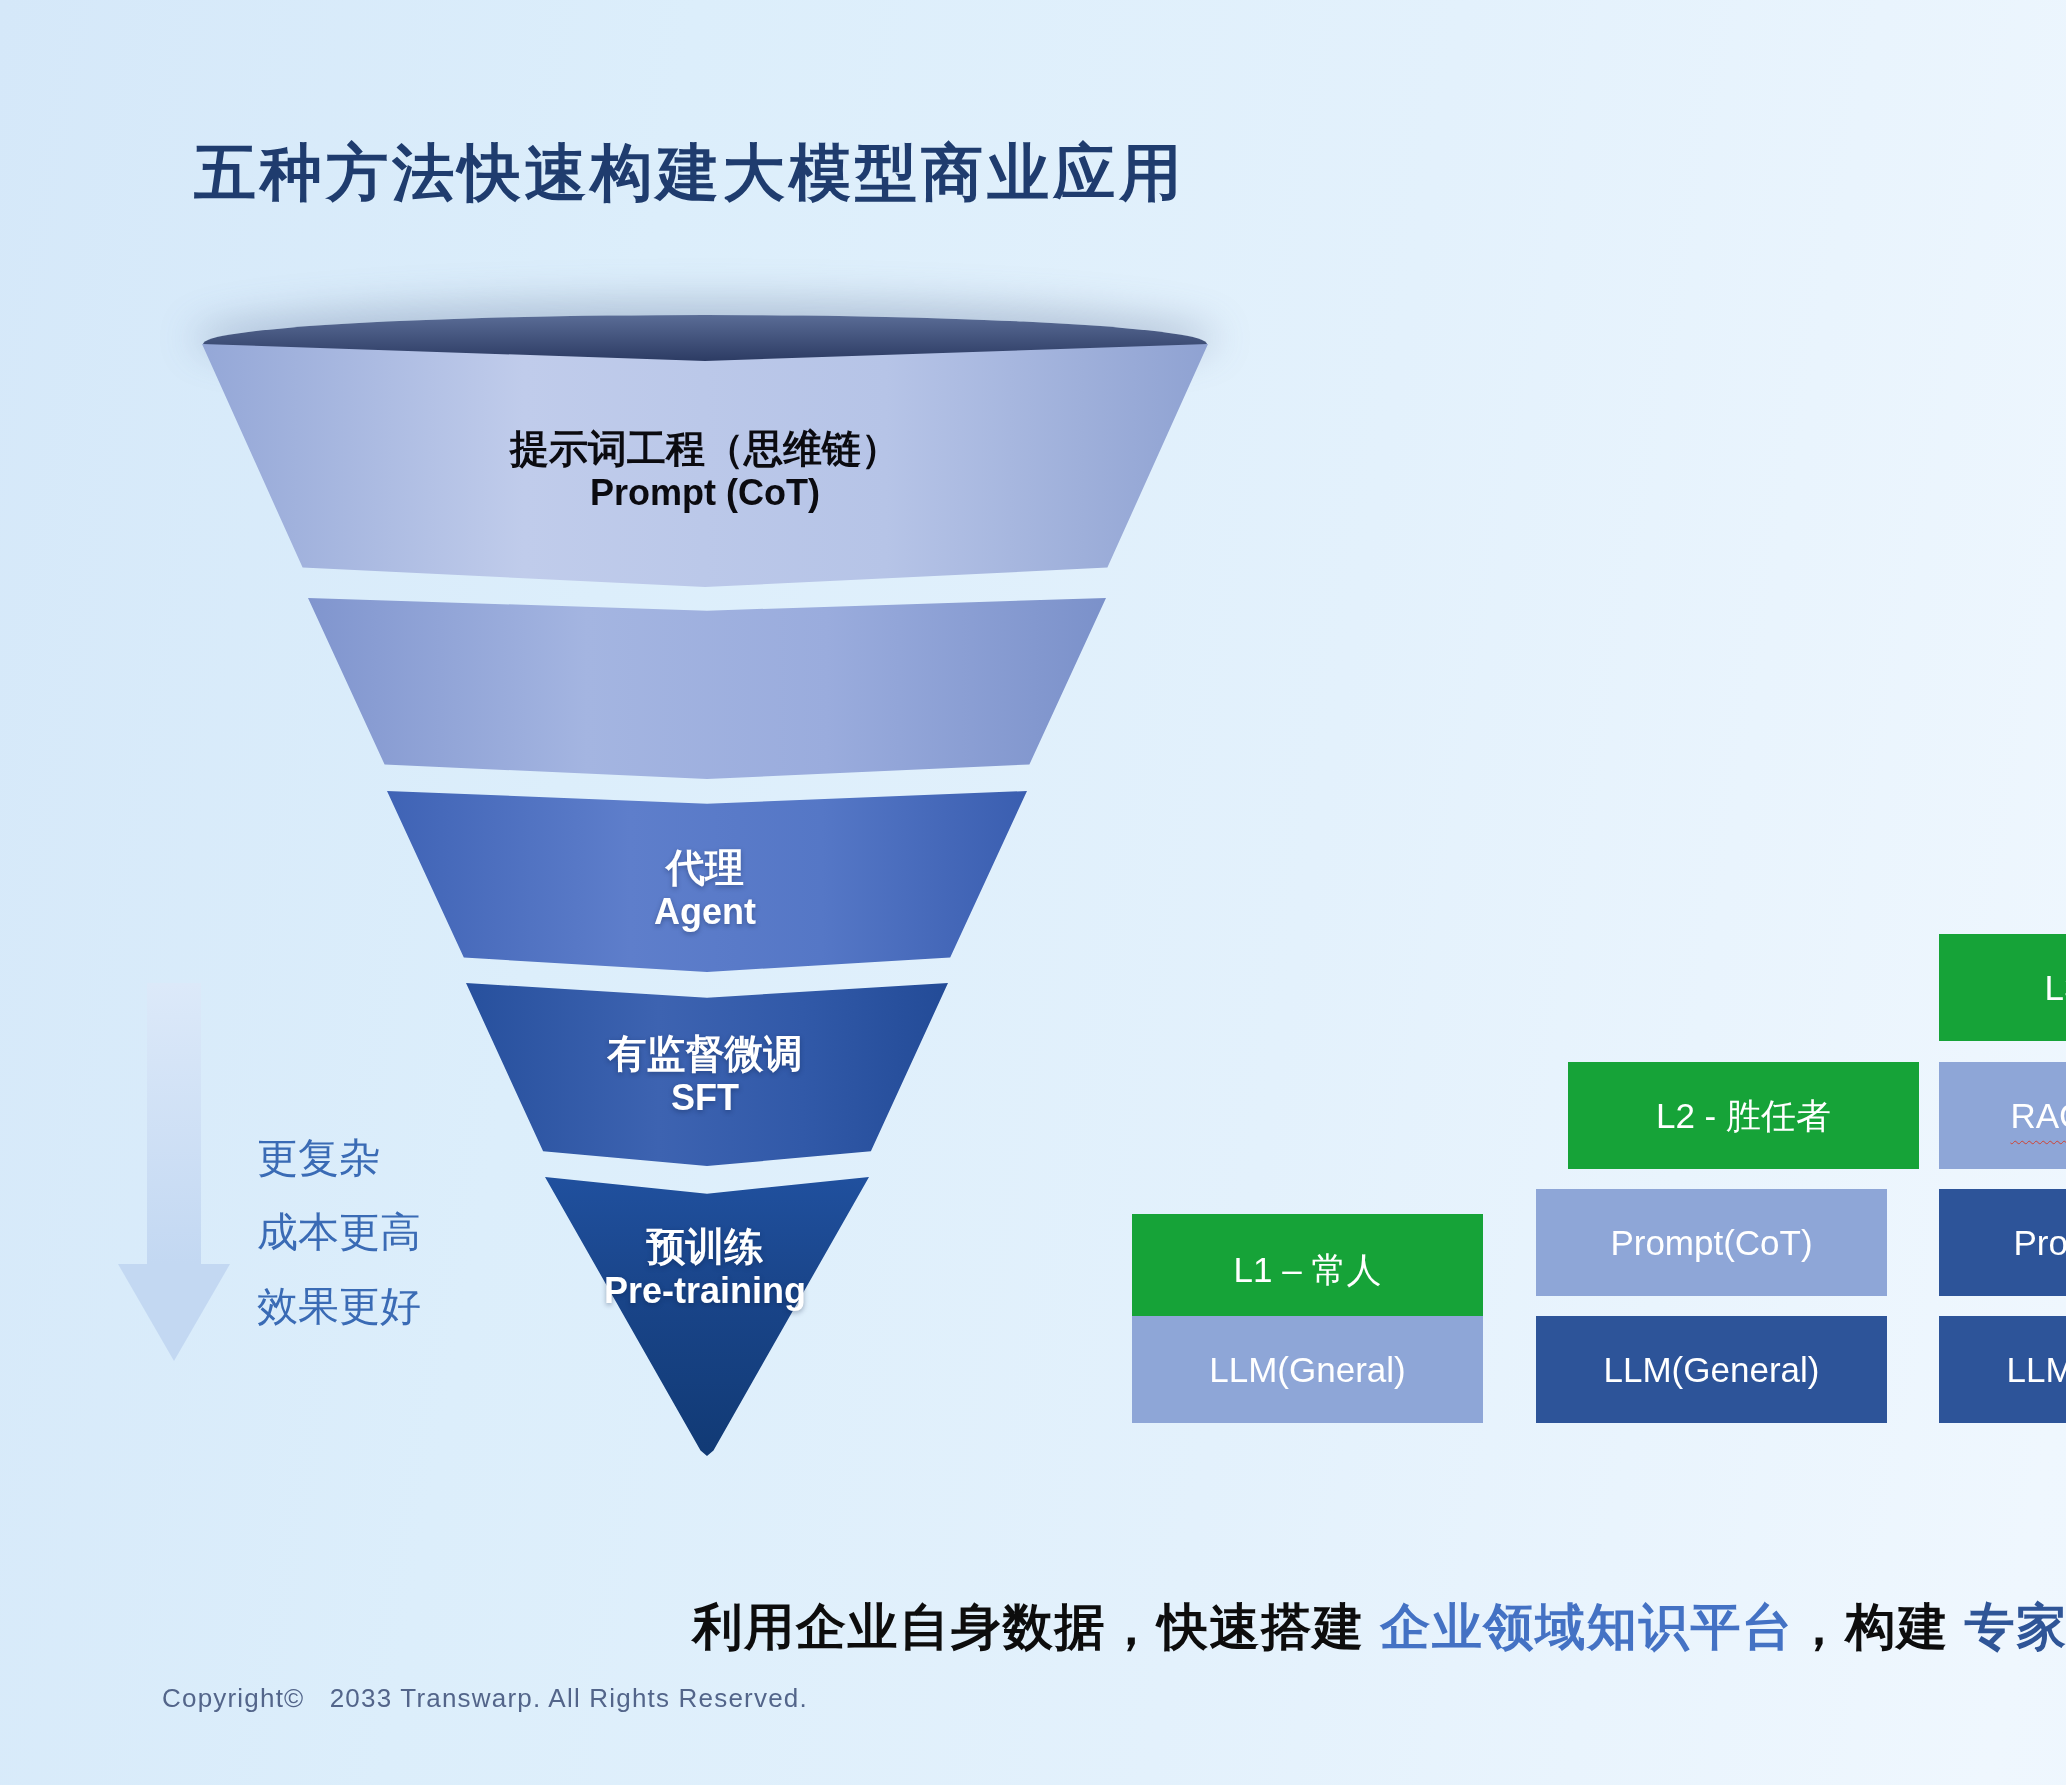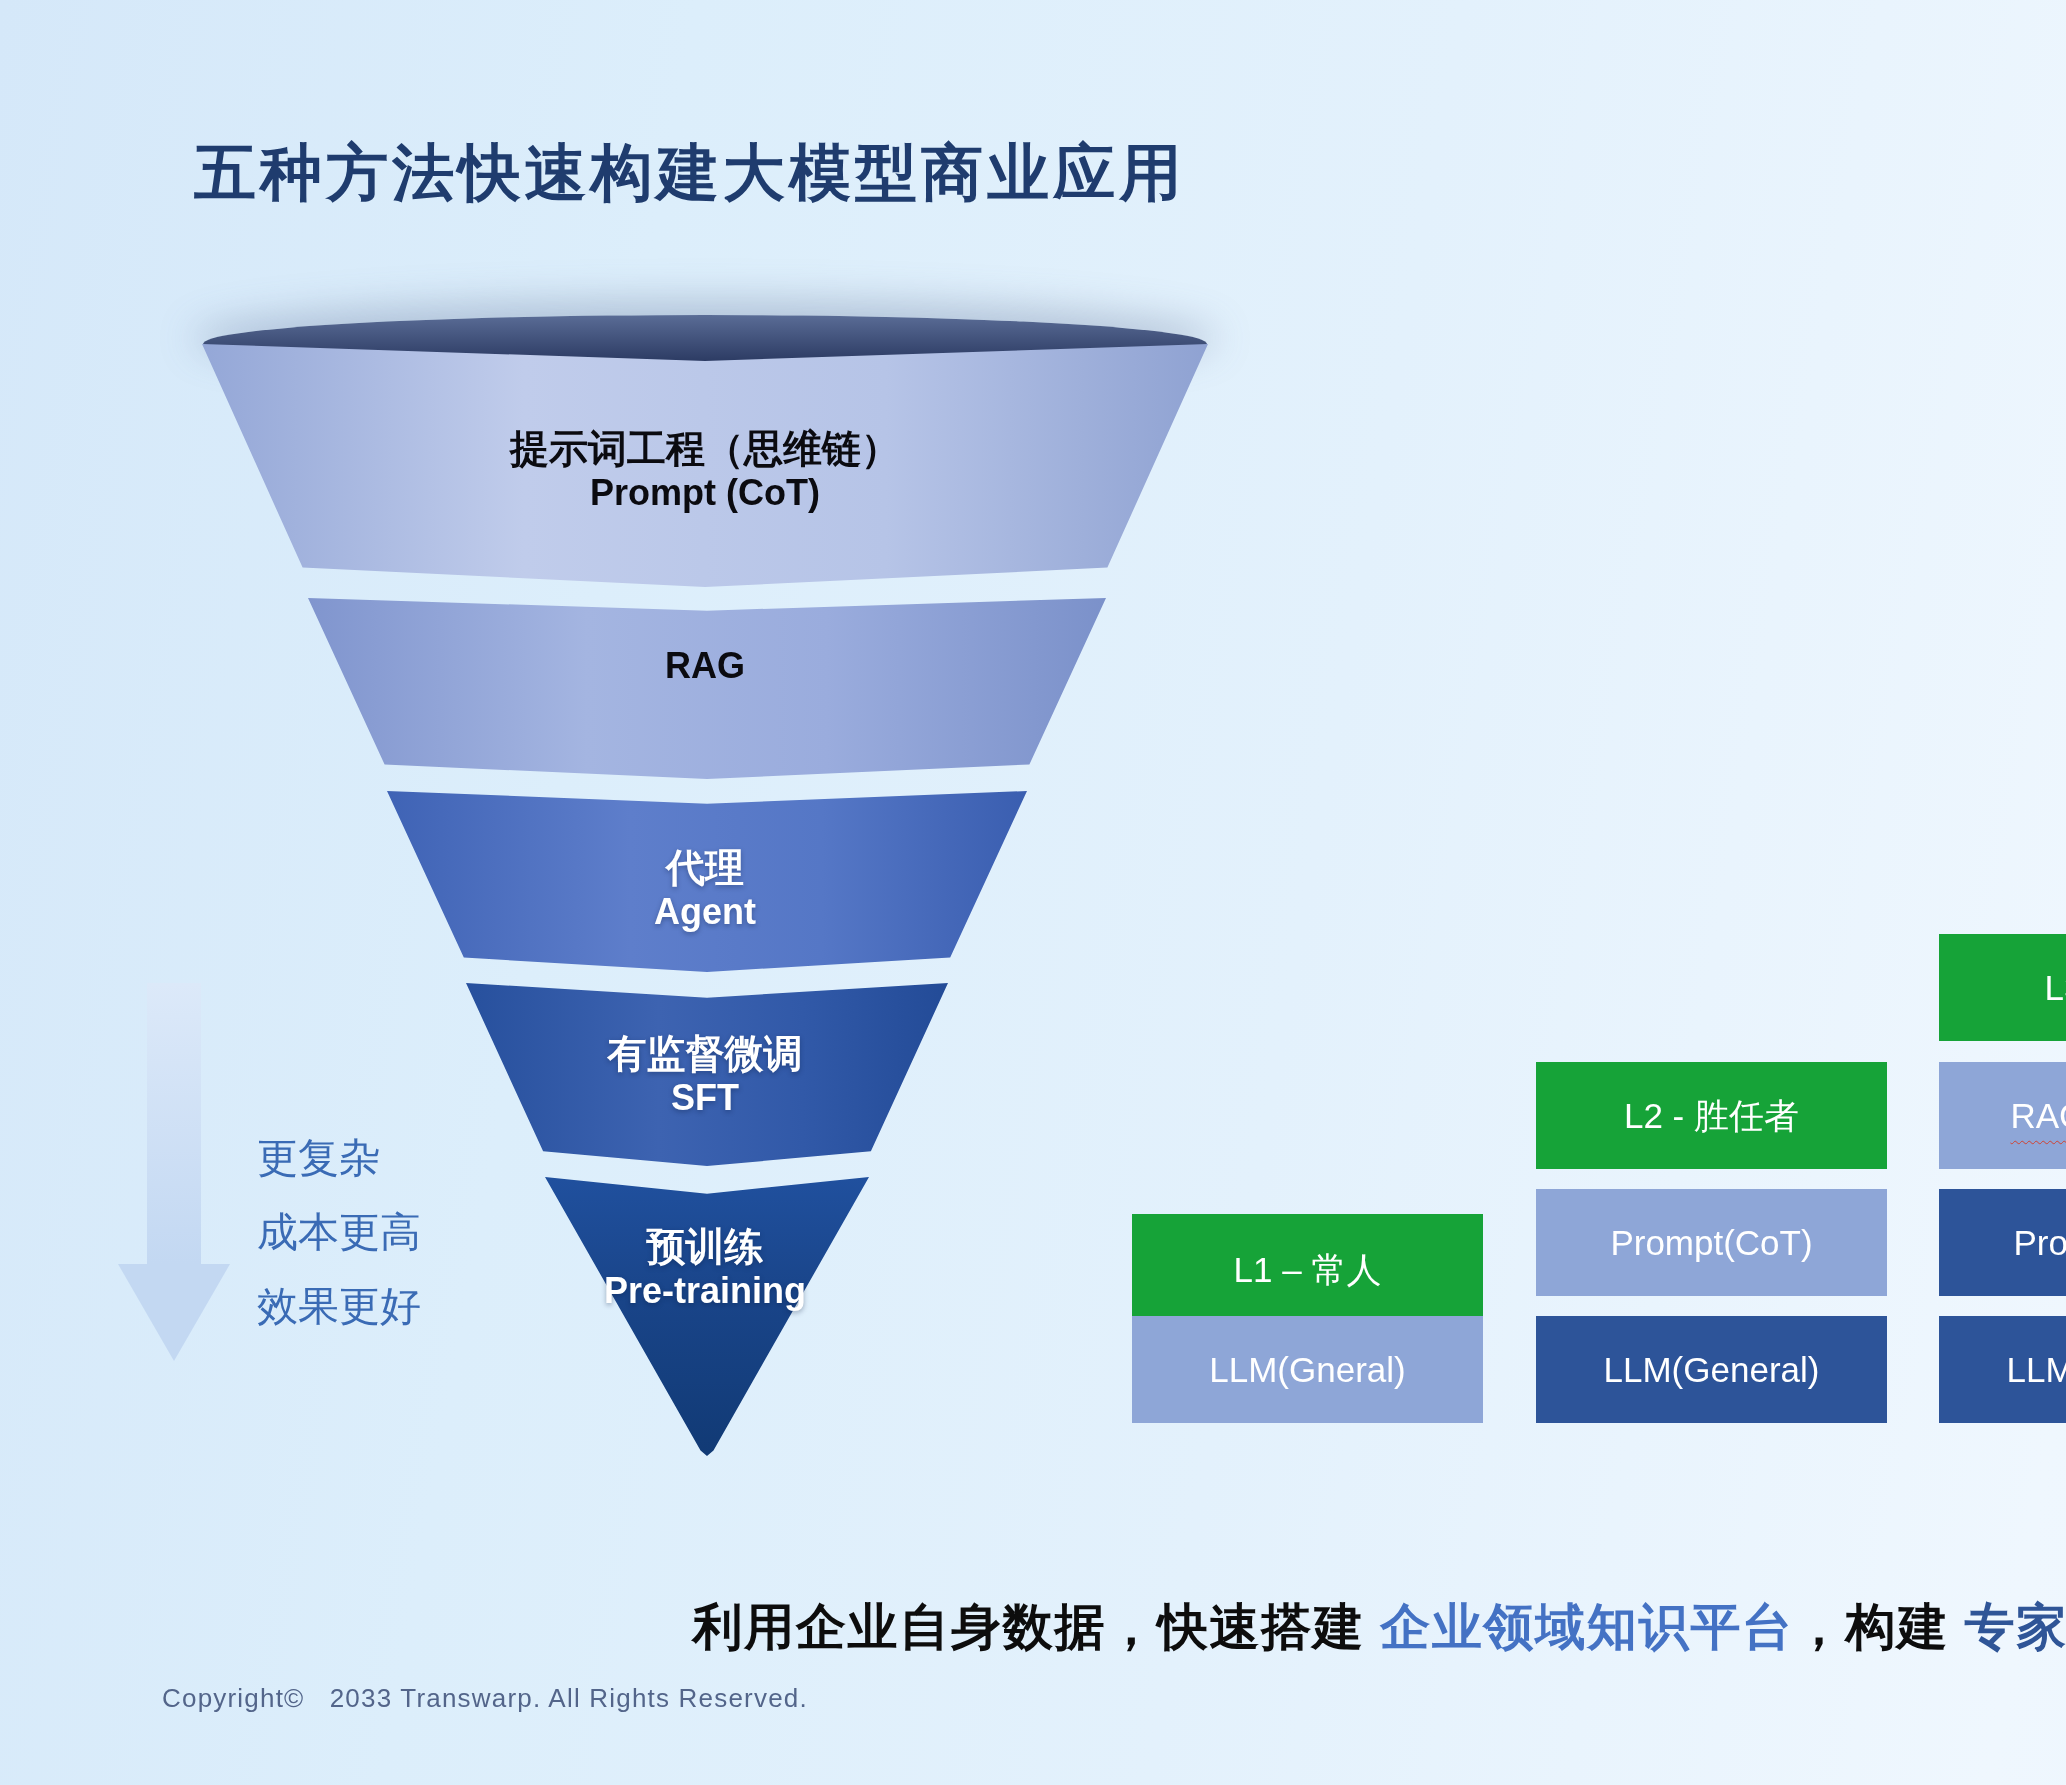--- a/index.html
+++ b/index.html
@@ -80,21 +80,20 @@
     <div class="band b1"></div>
     <div class="band b2"></div>
     <div class="band b3"></div>
     <div class="band b4"></div>
     <div id="funnel-texts">
         <div class="band-text bt0" style="top: 426px; color: rgb(11, 11, 16);">
           <div class="bzh">提示词工程（思维链）</div>
           <div class="ben">Prompt (CoT)</div>
         </div>
         <div class="band-text bt1" style="top: 644px; color: rgb(11, 11, 16);">
-          <div class="ben">RAG</div>
         </div>
         <div class="band-text bt2" style="top: 845px; color: rgb(255, 255, 255);">
           <div class="bzh">代理</div>
           <div class="ben">Agent</div>
         </div>
         <div class="band-text bt3" style="top: 1031px; color: rgb(255, 255, 255);">
           <div class="bzh">有监督微调</div>
           <div class="ben">SFT</div>
         </div>
         <div class="band-text bt4" style="top: 1224px; color: rgb(255, 255, 255);">
@@ -112,21 +111,21 @@
       <div>效果更好</div>
     </div>
 
   <div id="ladder">
       <div class="box green" style="left: 1132px; top: 1189px; height: 112px; margin-top: 25px;">
         <span>L1 – 常人</span>
       </div>
       <div class="box light" style="left: 1132px; top: 1316px; height: 107px;">
         <span>LLM(Gneral)</span>
       </div>
-      <div class="box green" style="left: 1536px; top: 1062px; height: 107px;">
+      <div class="box green" style="left: 1568px; top: 1062px; height: 107px;">
         <span>L2 - 胜任者</span>
       </div>
       <div class="box light" style="left: 1536px; top: 1189px; height: 107px;">
         <span>Prompt(CoT)</span>
       </div>
       <div class="box dark" style="left: 1536px; top: 1316px; height: 107px;">
         <span>LLM(General)</span>
       </div>
       <div class="box green" style="left: 1939px; top: 934px; height: 107px;">
         <span>L3 - 专家</span>

